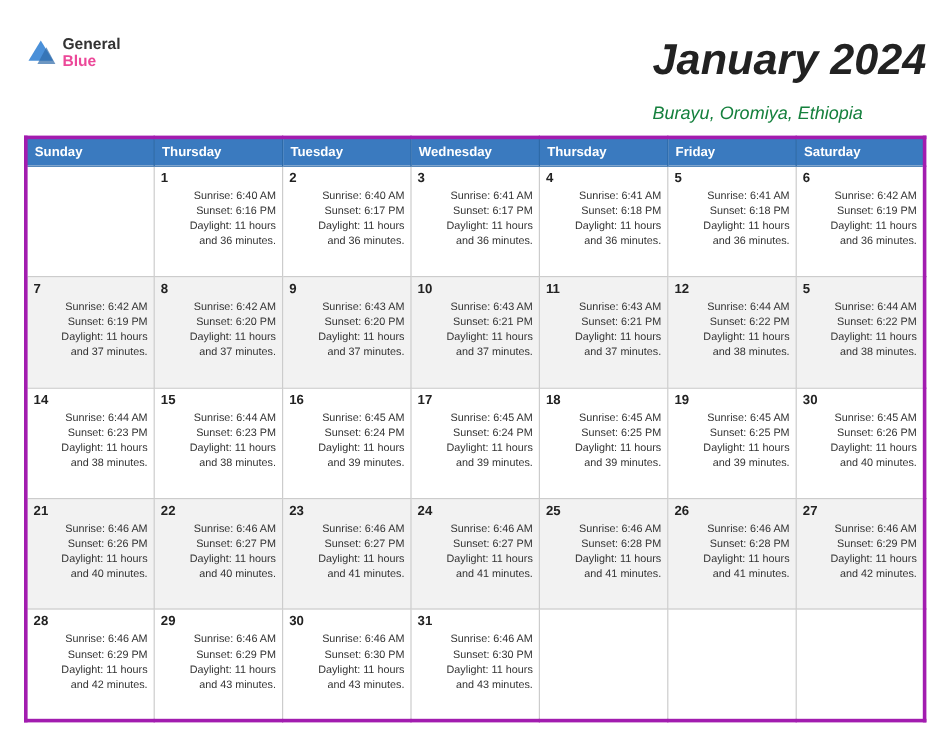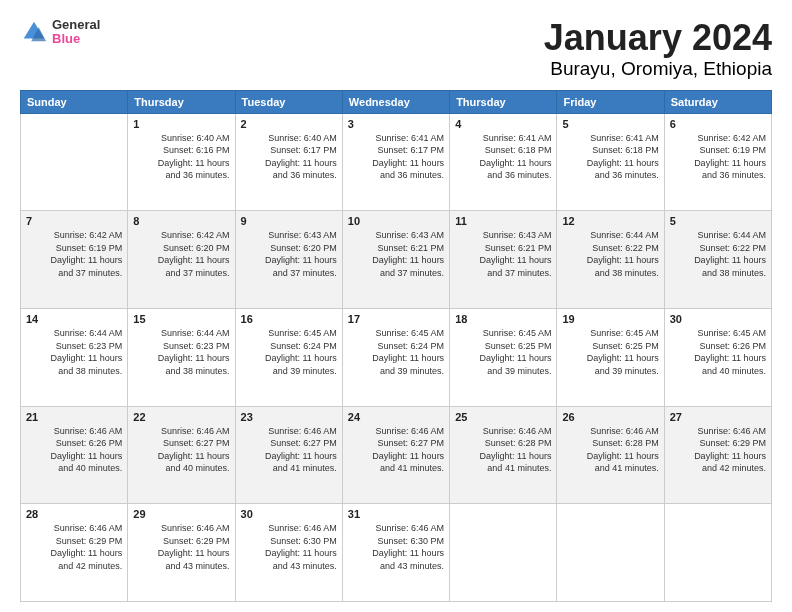--- a/index.html
+++ b/index.html
@@ -6,21 +6,21 @@
     body {
       width: 792px;
       height: 612px;
       font-family: Arial, sans-serif;
       background: #fff;
       overflow: hidden;
     }
     .page {
       width: 792px;
       height: 612px;
-      padding: 18px 20px 10px 20px;
+      padding: 30px 20px 10px 20px;
       display: flex;
       flex-direction: column;
     }
     .header {
       display: flex;
       justify-content: space-between;
       align-items: flex-start;
       margin-bottom: 10px;
     }
     .logo {
@@ -36,35 +36,37 @@
       line-height: 1.1;
       color: #333;
     }
     .logo-text span:first-child { color: #333; }
     .logo-text span:last-child { color: #ec4899; }
     .logo-icon {
       width: 28px;
       height: 28px;
     }
     .title-block {
-      text-align: right;
+      text-align: left;
+      font-style: italic;
     }
     .month-title {
       font-size: 36px;
       font-weight: bold;
       color: #222;
       line-height: 1.1;
     }
     .subtitle {
-      font-size: 19px;
-      color: #000000;
+      font-size: 15px;
+      color: #15803d;
+      margin-top: 16px;
     }
     .calendar {
       flex: 1;
-      border: 1px solid #a21caf;
+      border: 3px solid #a21caf;
       border-collapse: collapse;
       width: 100%;
       table-layout: fixed;
       font-size: 10px;
     }
     .calendar th {
       background-color: #3a7abf;
       color: #fff;
       text-align: left;
       padding: 5px 6px;

